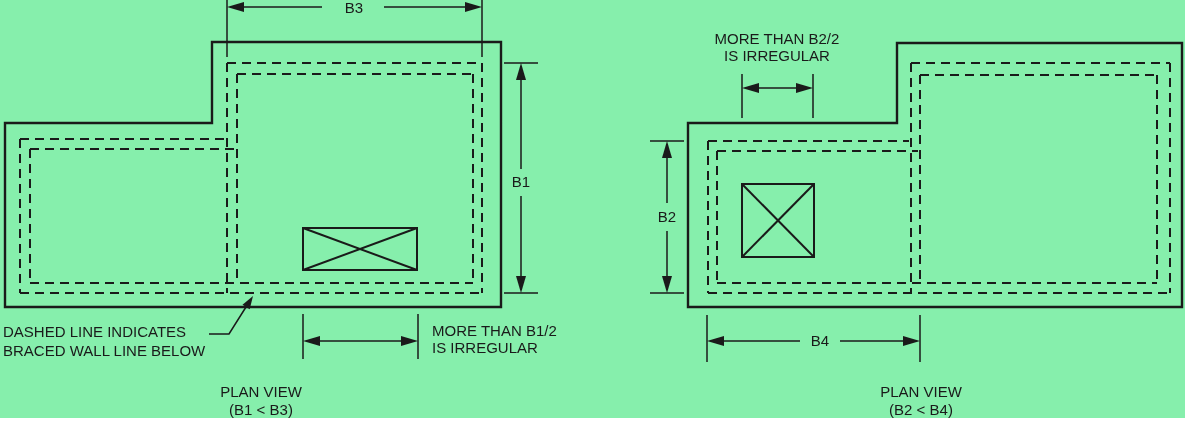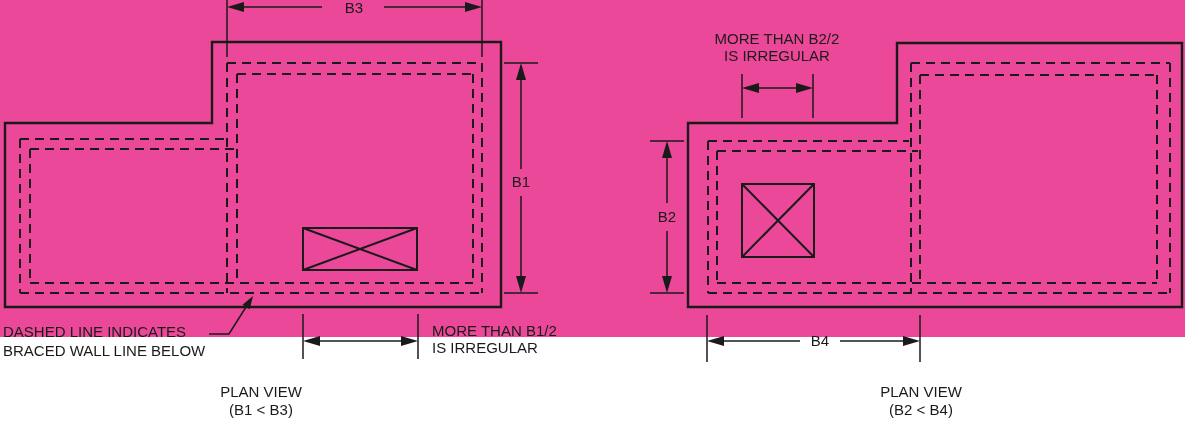--- a/index.html
+++ b/index.html
@@ -7,22 +7,22 @@
     padding: 0;
     background: #ffffff;
     width: 1185px;
     height: 422px;
     overflow: hidden;
     font-family: "Liberation Sans", sans-serif;
   }
   .figure-wrap {
     position: relative;
     width: 1185px;
-    height: 337px;
-    background: #ec4899;
+    height: 418px;
+    background: #86efac;
   }
   svg { display: block; }
   .solid-outline {
     fill: none;
     stroke: #1a1a1a;
     stroke-width: 2.4;
     stroke-linejoin: miter;
   }
   .dashed {
     fill: none;

